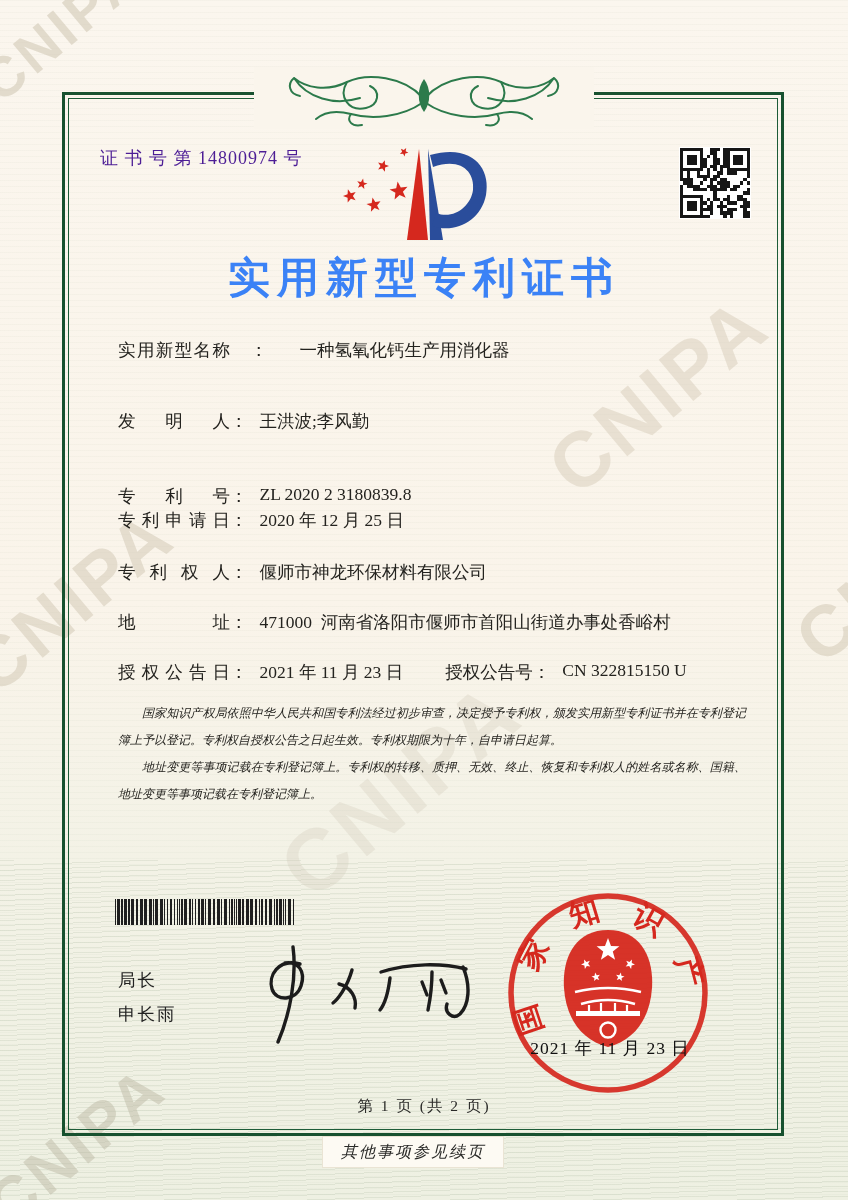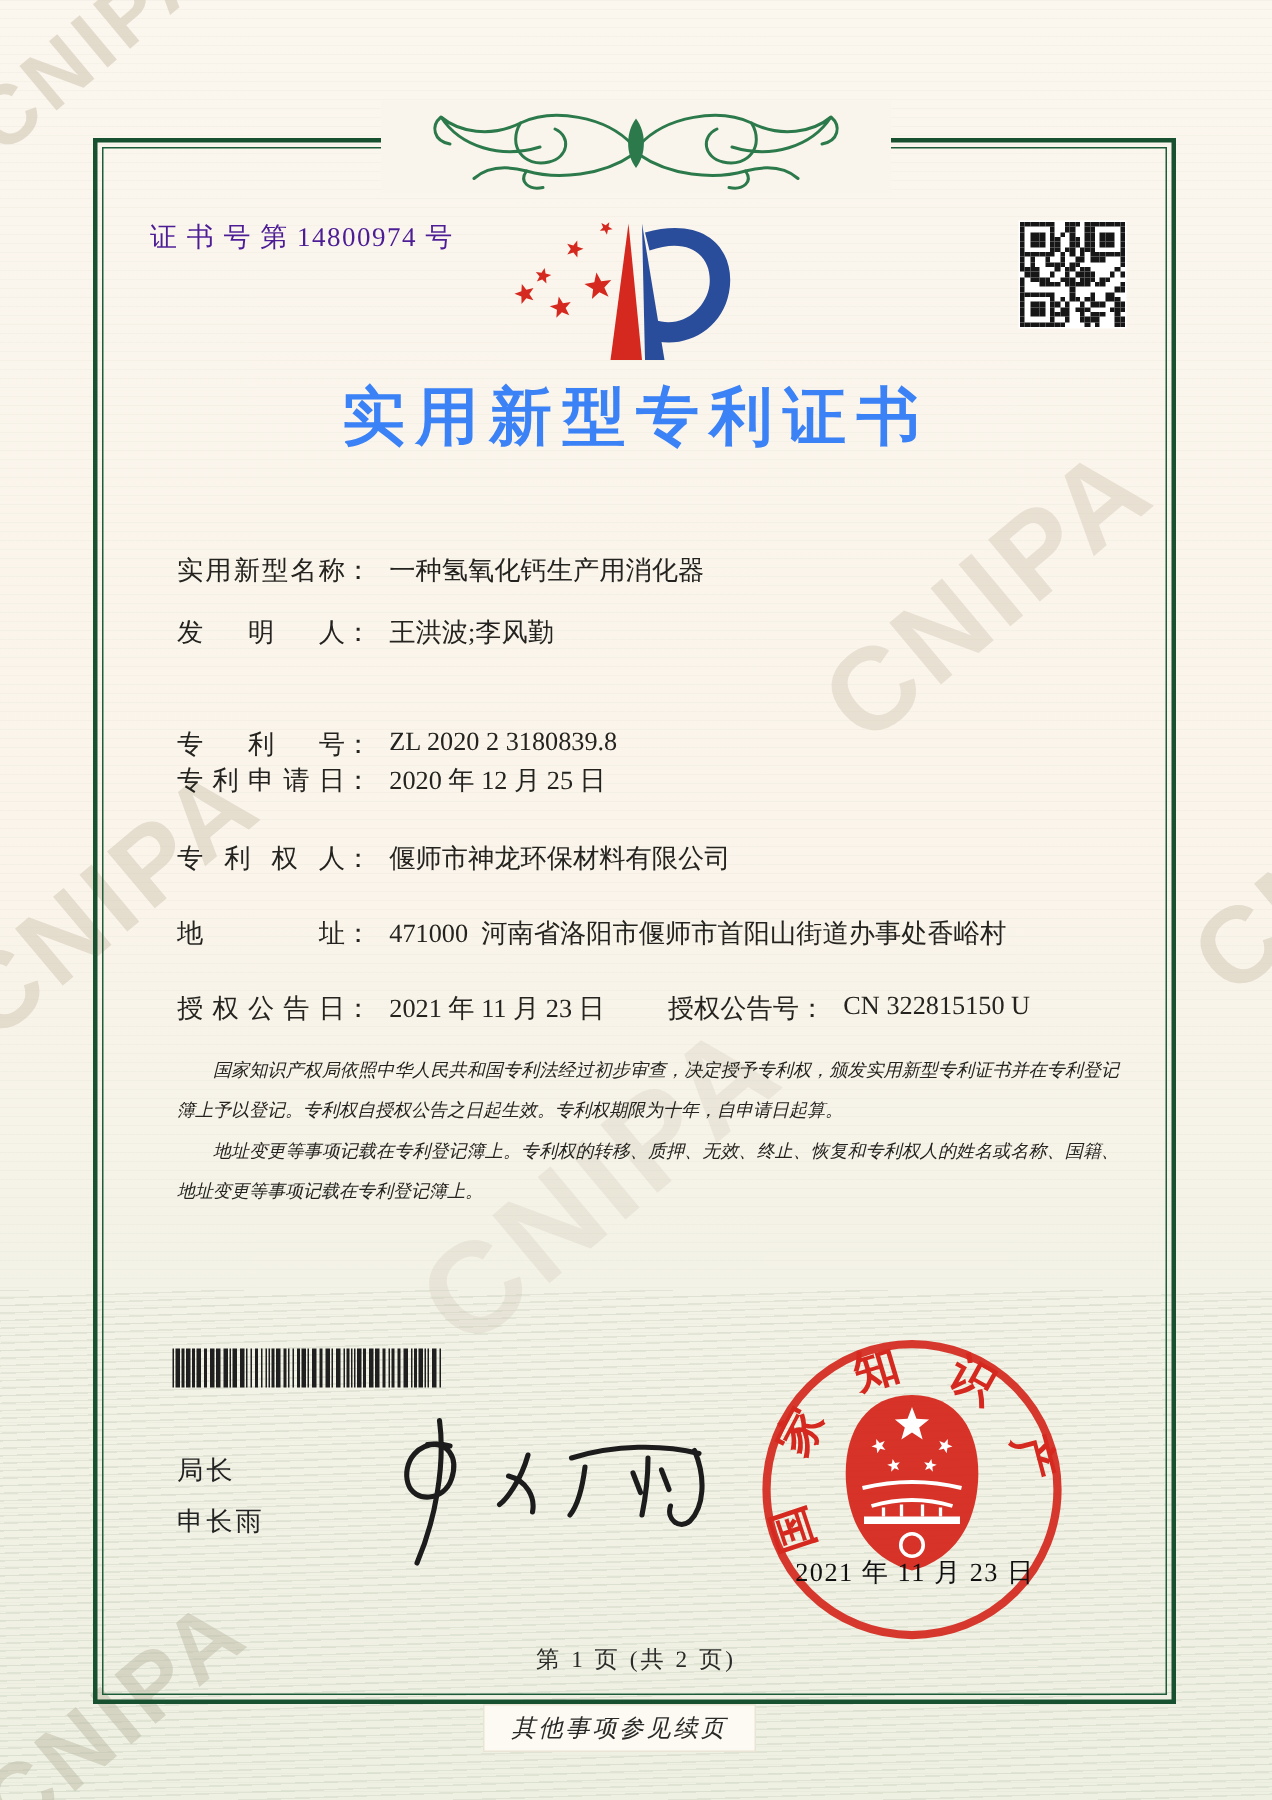--- a/index.html
+++ b/index.html
@@ -562,21 +562,21 @@
         <div class=""></div>
         <div class=""></div>
         <div class=""></div>
         <div class="qm"></div>
         <div class="qm"></div>
       </div>
     </div>
 
   <div class="title">实用新型专利证书</div>
 
-  <div class="row" style="top:368px;">
+  <div class="row" style="top:338px;gap:20px;">
     <span class="lab">实用新型名称</span><span class="col">：</span><span class="val">一种氢氧化钙生产用消化器</span>
   </div>
   <div class="row" style="top:409px;">
     <span class="lab">发明人</span><span class="col">：</span><span class="val">王洪波;李风勤</span>
   </div>
   <div class="row" style="top:484px;">
     <span class="lab">专利号</span><span class="col">：</span><span class="val">ZL 2020 2 3180839.8</span>
   </div>
   <div class="row" style="top:508px;">
     <span class="lab">专利申请日</span><span class="col">：</span><span class="val">2020 年 12 月 25 日</span>

